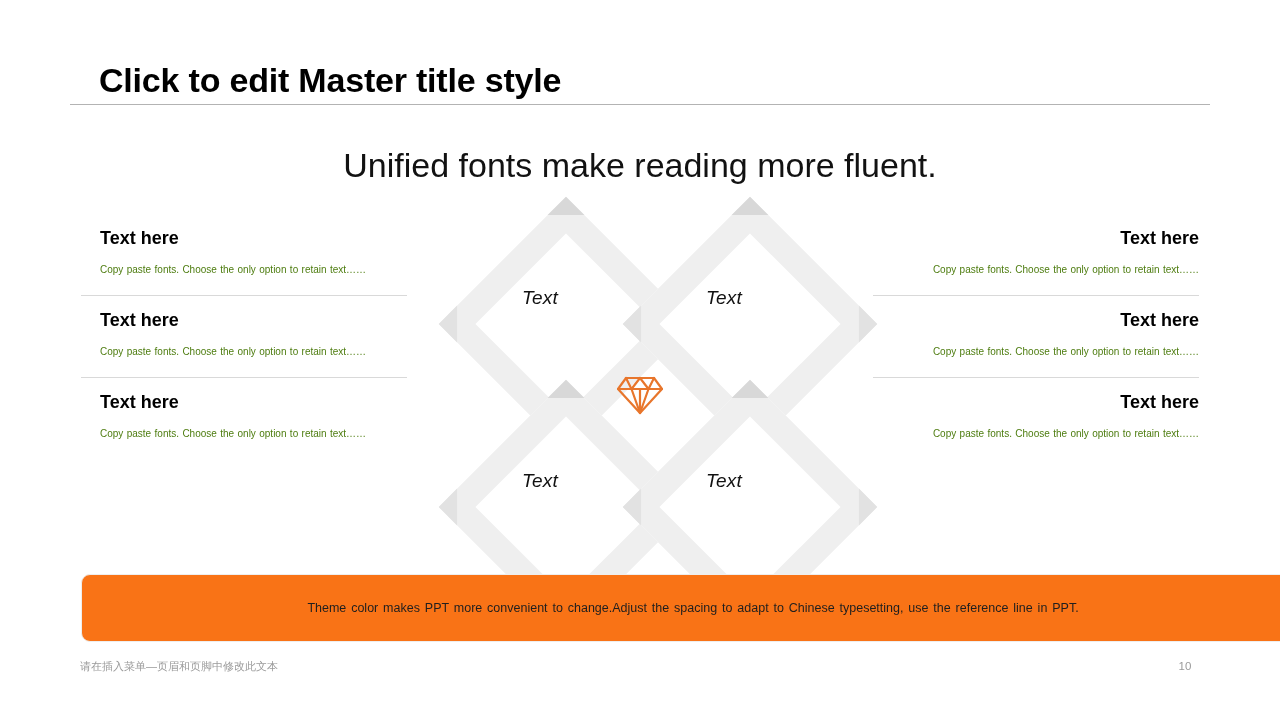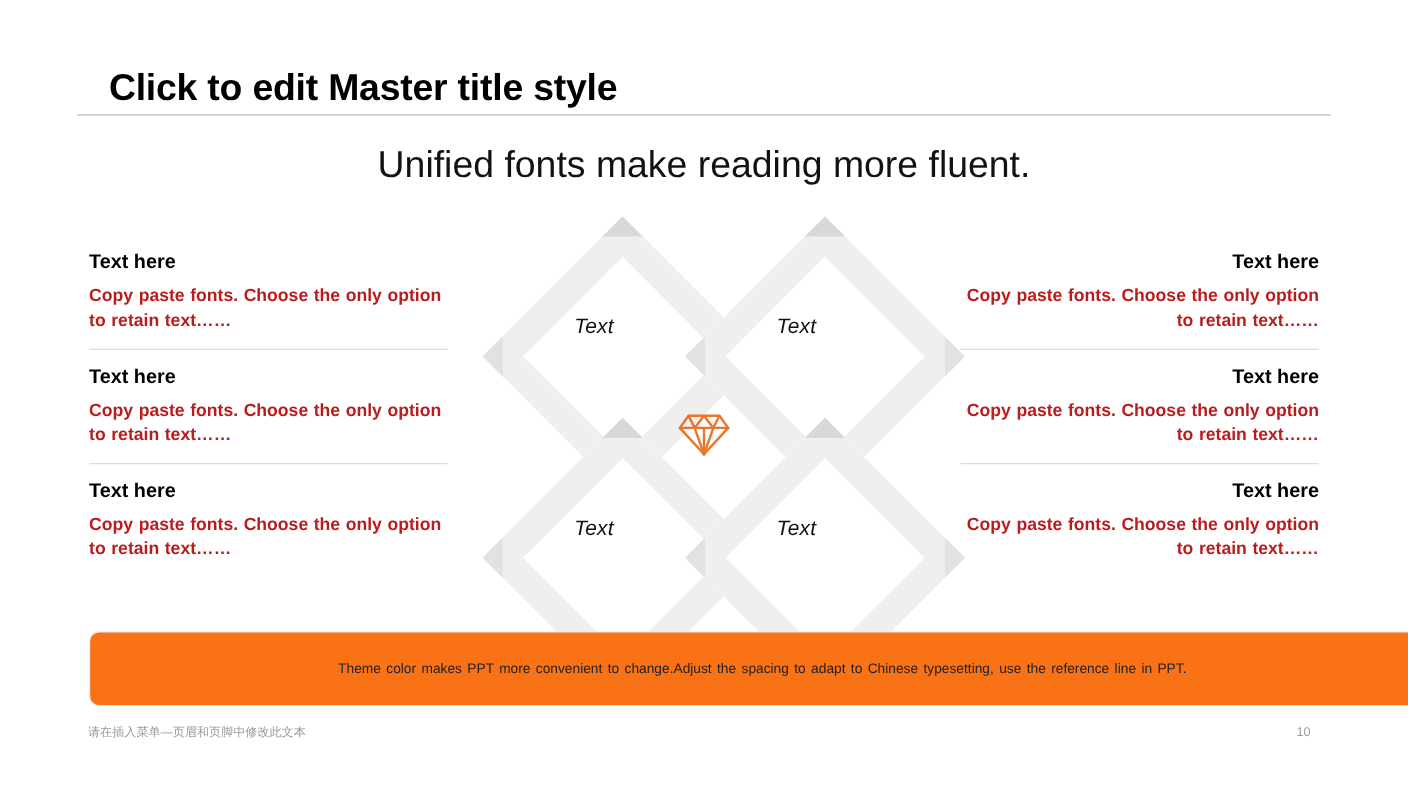--- a/index.html
+++ b/index.html
@@ -46,55 +46,54 @@
     top: 104px;
     width: 1140px;
     height: 1px;
     background: #b3b3b3;
   }
 
   
   .subtitle {
     position: absolute;
     left: 0;
-    top: 128px;
+    top: 143px;
     width: 1280px;
     text-align: center;
     font-size: 34px;
     font-weight: normal;
     line-height: 44px;
     color: #121212;
   }
 
   
   .col {
     position: absolute;
     top: 214px;
     width: 326px;
   }
   .col-left  { left: 81px;  text-align: left; }
   .col-right { left: 873px; text-align: right; }
 
-  .block { position: relative; }
+  .block { position: relative; margin-left: 19px; }
 
   .block-head {
     font-size: 18px;
     font-weight: bold;
     line-height: 24px;
     color: #000000;
     padding-top: 12px;
   }
   .block-body {
-    font-size: 16px;
+    font-size: 10px;
     line-height: 22px;
-    color: #b91c1c;
+    color: #4d7c0f;
     margin-top: 9px;
     padding-bottom: 14px;
     word-spacing: 0.6px;
-    font-weight: bold;
   }
   .block-sep {
     height: 1px;
     background: #d9d9d9;
     width: 100%;
   }
 
   
   .diagram {
     position: absolute;

